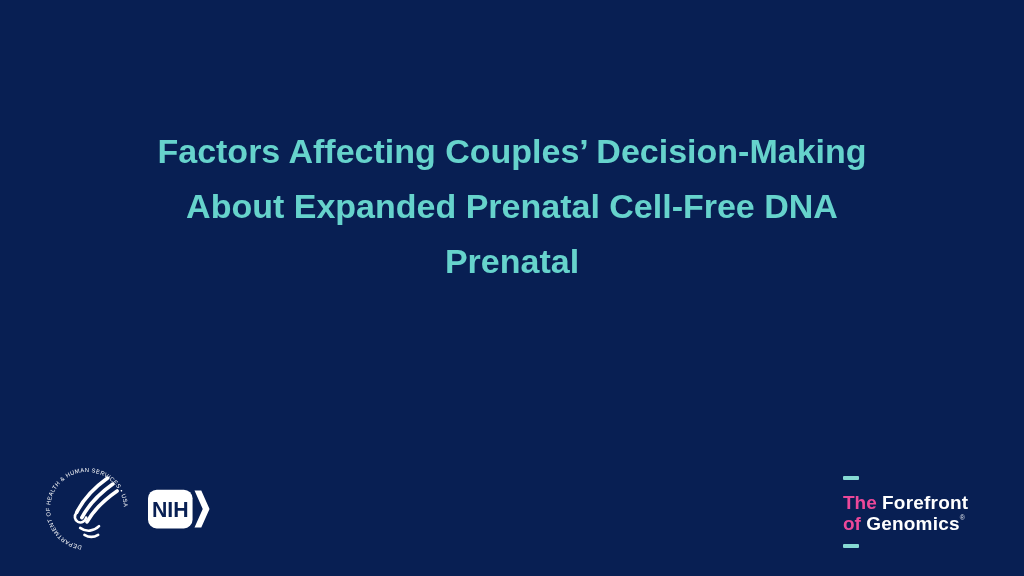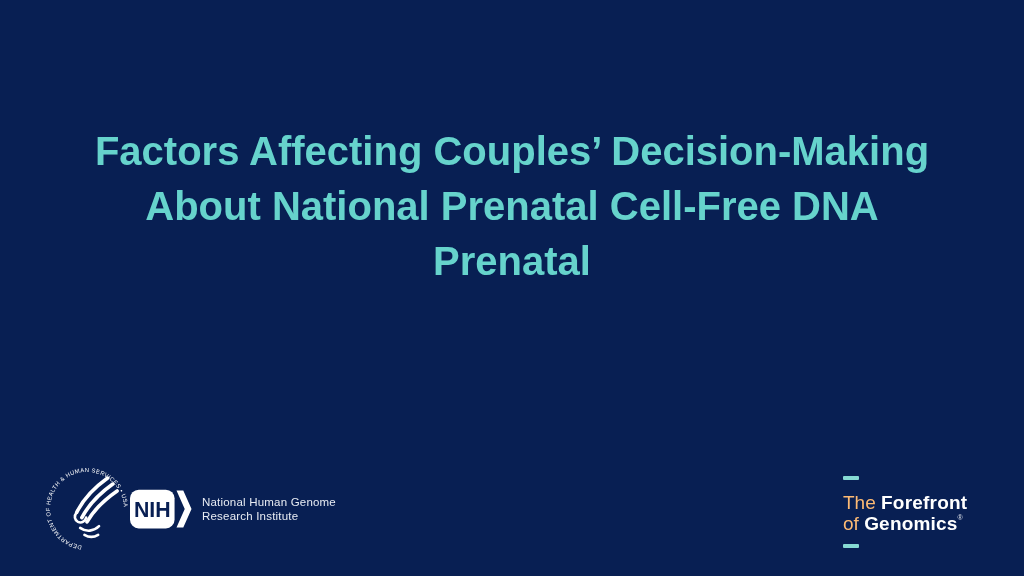--- a/index.html
+++ b/index.html
@@ -11,34 +11,34 @@
     font-family:"Liberation Sans","DejaVu Sans",sans-serif;
   }
 
   
   .title{
     position:absolute;
     top:124px;left:0;width:100%;
     margin:0;
     text-align:center;
     color:#66d3cc;
-    font-size:40px;
+    font-size:34px;
     line-height:55px;
     font-weight:bold;
   }
   .title-line{display:block;}
 
   
   .footer-left{
     position:absolute;
     left:44px;top:465px;height:88px;
     display:flex;align-items:center;
   }
   .hhs-seal{width:86px;height:86px;display:block;}
-  .nih-lockup{display:flex;align-items:center;}
+  .nih-lockup{display:flex;align-items:center;margin-left:18px;}
   .nih-mark{width:62px;height:40px;display:block;}
   .nhgri-text{
     margin-left:10px;
     color:#e8ecf3;
     font-size:11.5px;
     line-height:14.5px;
     letter-spacing:.2px;
   }
   .nhgri-line{display:block;}
 
@@ -50,32 +50,32 @@
     background:#86dad4;
     border-radius:1px;
   }
   .ff-text{margin:12px 0 10px;}
   .ff-line{
     font-size:19px;
     line-height:21px;
     white-space:nowrap;
     color:#fff;
   }
-  .ff-light{color:#fdba74;font-weight:400;}
+  .ff-light{color:#ec4899;font-weight:700;}
   .ff-bold{color:#ffffff;font-weight:bold;letter-spacing:.2px;margin-top:12px;}
   .ff-reg{font-size:7px;color:#dfe4ec;vertical-align:top;line-height:10px;}
 </style>
 </head>
 <body>
 
 <div class="slide">
 
   <h1 class="title">
     <span class="title-line">Factors Affecting Couples’ Decision-Making</span>
-    <span class="title-line">About National Prenatal Cell-Free DNA</span>
+    <span class="title-line">About Expanded Prenatal Cell-Free DNA</span>
     <span class="title-line">Prenatal</span>
   </h1>
 
   <div class="footer-left">
 
     <svg class="hhs-seal" viewBox="0 0 100 100" aria-hidden="true">
       <defs>
         <path id="sealArc" d="M 50,93 A 43,43 0 1,1 50.01,93" fill="none"></path>
       </defs>
       <text font-size="6.8" letter-spacing="0.45" fill="#ffffff" font-family="Liberation Sans, DejaVu Sans, sans-serif">
@@ -90,24 +90,20 @@
         <path d="M47 80 c5 3 11 3 16 0" stroke-width="3"></path>
       </g>
     </svg>
 
     <div class="nih-lockup">
       <svg class="nih-mark" viewBox="0 0 64 40" aria-hidden="true">
         <rect x="0" y="0" width="46" height="40" rx="9" fill="#ffffff"></rect>
         <text x="23" y="28.5" text-anchor="middle" font-size="22" font-weight="bold" fill="#081f53" font-family="Liberation Sans, DejaVu Sans, sans-serif">NIH</text>
         <polygon points="48,1 55,1 63.5,20 55,39 48,39 56.5,20" fill="#ffffff"></polygon>
       </svg>
-      <div class="nhgri-text">
-        <span class="nhgri-line">National Human Genome</span>
-        <span class="nhgri-line">Research Institute</span>
-      </div>
     </div>
 
   </div>
 
   <div class="footer-right">
     <span class="ff-dash"></span>
     <div class="ff-text">
       <div class="ff-line">
         <span class="ff-light">The</span>
         <span class="ff-bold">Forefront</span>

